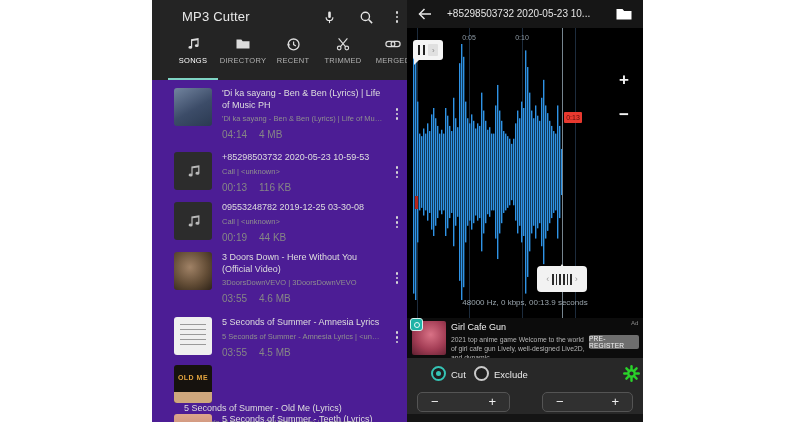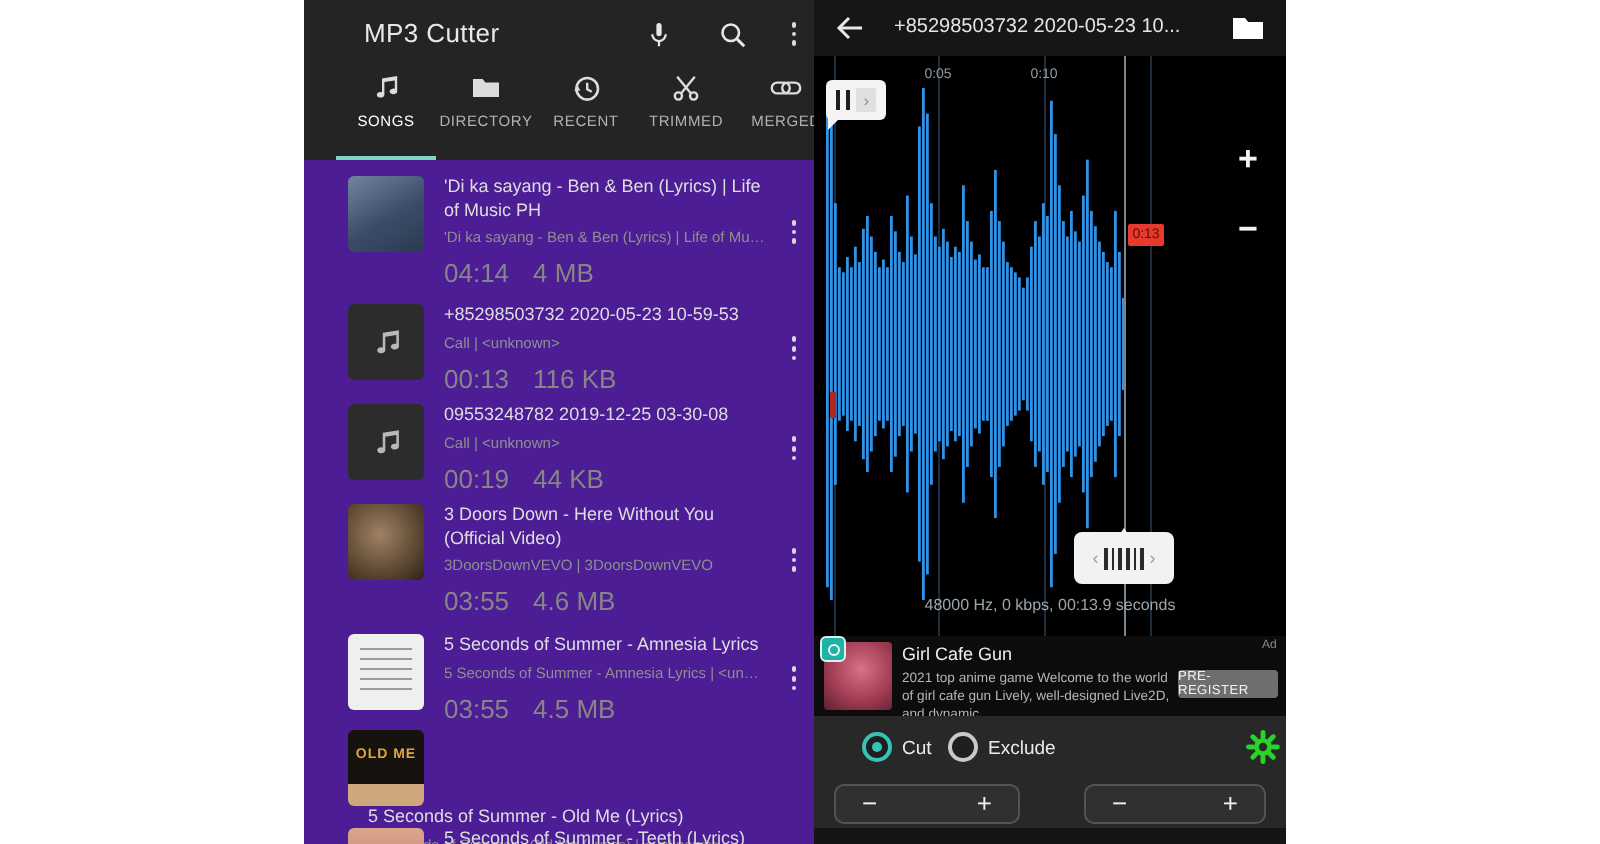--- a/index.html
+++ b/index.html
@@ -29,21 +29,21 @@
   .art5{background:#efefef;}
   .art5::after{content:"";position:absolute;left:6px;top:5px;right:6px;height:24px;
        background:repeating-linear-gradient(#efefef 0 2px,#9a9a9a 2px 3px,#efefef 3px 5px);}
   .art6{background:#16120e;flex-direction:column;justify-content:flex-start;}
   .art6 .oldme{margin-top:9px;font-size:7px;font-weight:bold;color:#e2a43e;letter-spacing:.5px;}
   .art6::after{content:"";position:absolute;left:0;bottom:0;width:100%;height:11px;background:#cfa77d;}
   .art7{background:linear-gradient(#dca68c,#b4715c);}
   .sbody{flex:1;min-width:0;padding-left:10px;padding-right:4px;}
   .stitle{font-size:9px;line-height:11.5px;color:#dedede;max-height:23px;overflow:hidden;}
   .ssub{font-size:7.5px;color:#8f8f8f;margin-top:3px;white-space:nowrap;overflow:hidden;text-overflow:ellipsis;}
-  .smeta{font-size:13px;color:#868686;margin-top:6px;}
+  .smeta{font-size:10px;color:#868686;margin-top:6px;}
   .smeta .sz{margin-left:12px;}
   .skebab{flex:0 0 20px;display:flex;align-items:center;justify-content:center;}
   
   .right-app{left:407px;width:236px;background:#000;}
   .ra-header{position:absolute;left:0;top:0;width:236px;height:28px;background:#161616;}
   .ra-back{position:absolute;left:10px;top:6px;width:16px;height:16px;color:#e8e8e8;}
   .ra-title{position:absolute;left:40px;top:8px;font-size:10px;color:#e4e4e4;white-space:nowrap;}
   .ra-folder{position:absolute;right:10px;top:6px;width:18px;height:16px;color:#fff;}
   .wave-area{position:absolute;left:0;top:28px;width:236px;height:290px;background:#000;}
   .gridline{position:absolute;top:0;width:1px;height:290px;background:#1d2c3d;}

